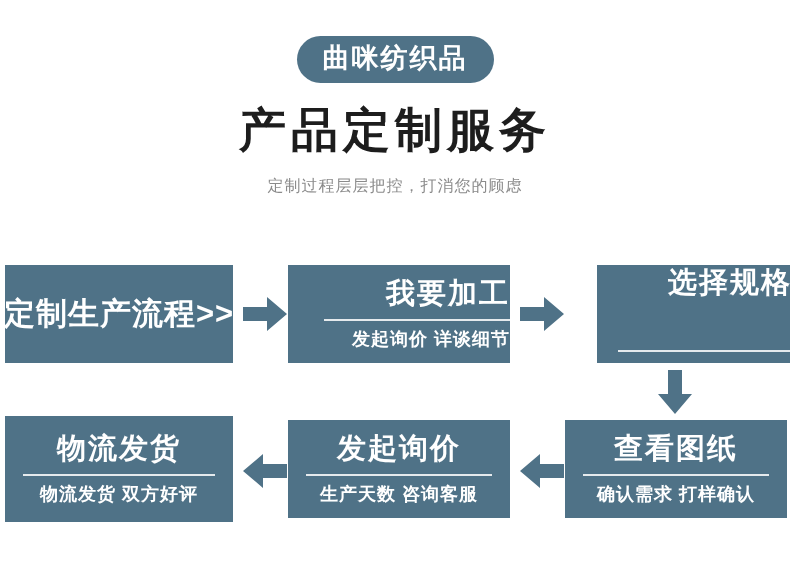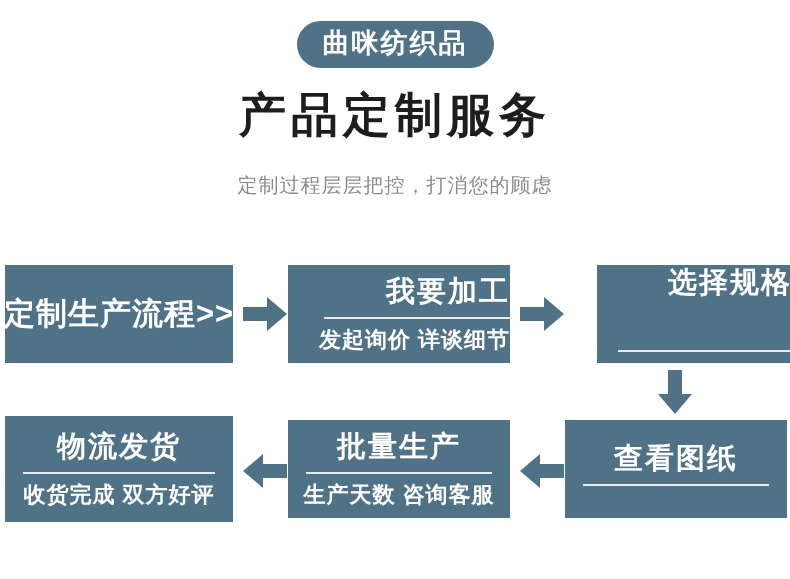--- a/index.html
+++ b/index.html
@@ -18,21 +18,21 @@
     height: 579px;
     background: #ffffff;
     overflow: hidden;
     margin: 0 auto;
   }
 
   
   .header {
     position: absolute;
     left: 0;
-    top: 0;
+    top: 15px;
     width: 790px;
     text-align: center;
   }
   .brand-badge {
     display: inline-block;
     margin-top: 21px;
     padding: 7px 26px 9px 26px;
     background: #4f7287;
     color: #ffffff;
     border-radius: 26px;
@@ -45,23 +45,23 @@
   .main-title {
     margin-top: 22px;
     color: #1d1d1d;
     font-size: 47px;
     font-weight: bold;
     letter-spacing: 5px;
     line-height: 1.08;
     white-space: nowrap;
   }
   .sub-title {
-    margin-top: 32px;
+    margin-top: 20px;
     color: #8b8b8b;
-    font-size: 20px;
+    font-size: 16px;
     letter-spacing: 1px;
     line-height: 1.2;
     white-space: nowrap;
   }
 
   
   .flow-box {
     position: absolute;
     background: #4f7287;
     color: #ffffff;
@@ -80,21 +80,21 @@
     line-height: 1.1;
     white-space: nowrap;
   }
   .flow-box .box-divider {
     width: 84%;
     height: 2px;
     background: rgba(255,255,255,0.85);
     margin: 9px 0 9px 0;
   }
   .flow-box .box-sub {
-    font-size: 22px;
+    font-size: 18px;
     font-weight: bold;
     letter-spacing: 1px;
     line-height: 1.1;
     white-space: nowrap;
   }
   .flow-box.single .box-title {
     font-size: 31px;
     letter-spacing: 1px;
   }
 
@@ -162,40 +162,41 @@
 
     <div class="arrow" id="arrow-3">
       <svg width="34" height="44" viewBox="0 0 34 44" aria-hidden="true">
         <polygon points="10,0 24,0 24,24 34,24 17,44 0,24 10,24" fill="#4f7287"></polygon>
       </svg>
     </div>
 
     <div class="flow-box" id="box-4">
       <div class="box-title">查看图纸</div>
       <div class="box-divider"></div>
+      <div class="box-sub">确认需求 打样确认</div>
     </div>
 
     <div class="arrow" id="arrow-4">
       <svg width="44" height="34" viewBox="0 0 44 34" aria-hidden="true">
         <polygon points="44,10 20,10 20,0 0,17 20,34 20,24 44,24" fill="#4f7287"></polygon>
       </svg>
     </div>
 
     <div class="flow-box" id="box-5">
-      <div class="box-title">批量生产</div>
+      <div class="box-title">发起询价</div>
       <div class="box-divider"></div>
       <div class="box-sub">生产天数 咨询客服</div>
     </div>
 
     <div class="arrow" id="arrow-5">
       <svg width="44" height="34" viewBox="0 0 44 34" aria-hidden="true">
         <polygon points="44,10 20,10 20,0 0,17 20,34 20,24 44,24" fill="#4f7287"></polygon>
       </svg>
     </div>
 
     <div class="flow-box" id="box-6">
       <div class="box-title">物流发货</div>
       <div class="box-divider"></div>
-      <div class="box-sub">收货完成 双方好评</div>
+      <div class="box-sub">物流发货 双方好评</div>
     </div>
 
   </div>
 </div>
 
 </body></html>

